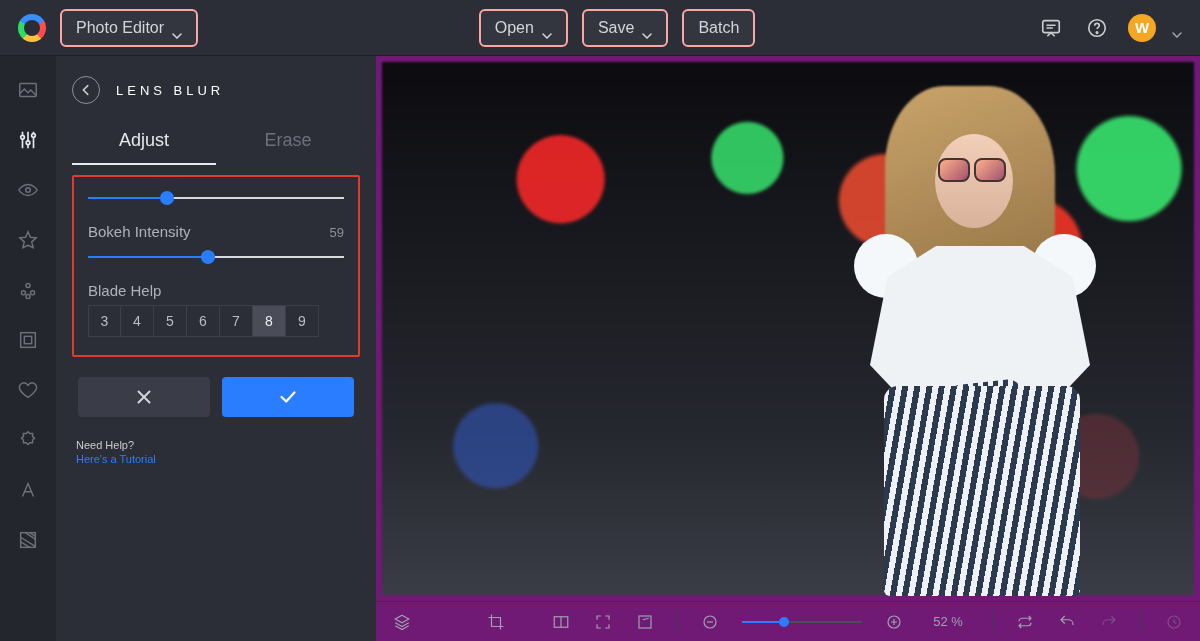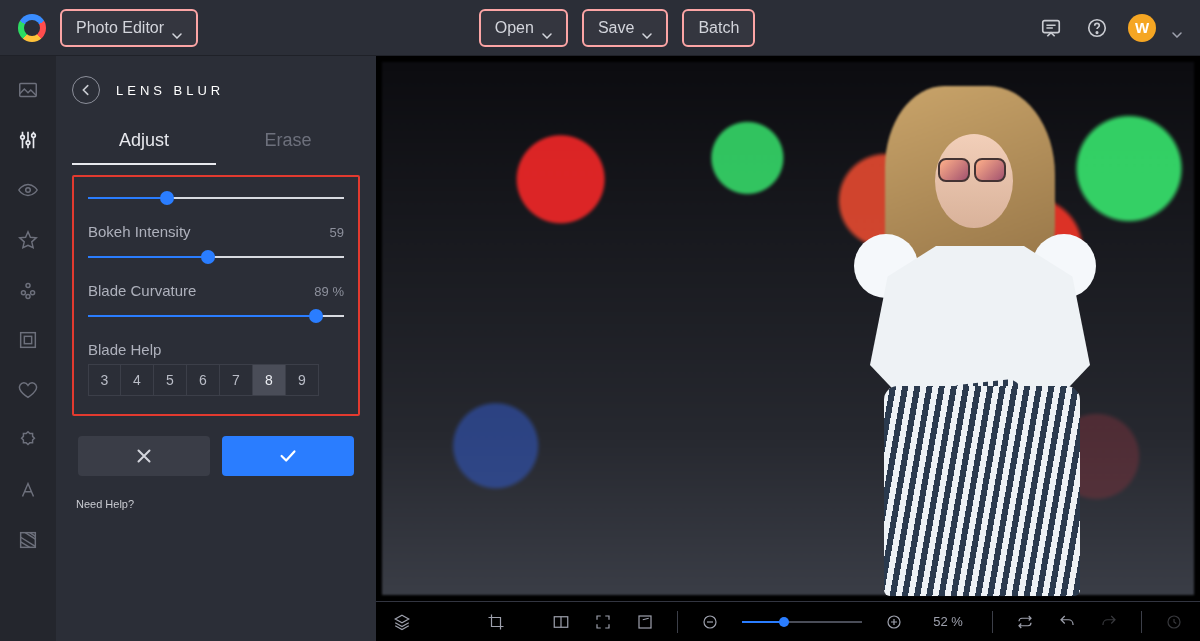--- a/index.html
+++ b/index.html
@@ -112,21 +112,21 @@
   .action-row{display:flex;gap:12px;margin-top:20px;padding:0 6px;}
   .act-btn{flex:1;height:40px;border-radius:4px;display:flex;align-items:center;justify-content:center;cursor:pointer;border:none;}
   .act-cancel{background:#3a3d47;color:#d3d5dc;}
   .act-apply{background:#2a7dff;color:#fff;}
   .act-btn svg{width:22px;height:22px;}
 
   .help{margin-top:22px;padding-left:4px;font-size:11px;}
   .help a{color:#2a7dff;text-decoration:none;display:block;margin-top:2px;}
 
   
-  .canvas-wrap{flex:1;display:flex;flex-direction:column;background:#000000;position:relative;}
+  .canvas-wrap{flex:1;display:flex;flex-direction:column;background:#701a75;position:relative;}
   .canvas{flex:1;position:relative;overflow:hidden;}
   .photo{
     position:absolute;left:6px;right:6px;top:6px;bottom:6px;
     background:
       radial-gradient(circle at 22% 22%, rgba(255,40,40,0.85) 0 42px, transparent 46px),
       radial-gradient(circle at 45% 18%, rgba(60,255,120,0.75) 0 34px, transparent 38px),
       radial-gradient(circle at 92% 20%, rgba(60,255,120,0.8) 0 50px, transparent 55px),
       radial-gradient(circle at 80% 35%, rgba(255,55,40,0.85) 0 48px, transparent 53px),
       radial-gradient(circle at 62% 26%, rgba(255,80,50,0.8) 0 44px, transparent 49px),
       radial-gradient(circle at 14% 72%, rgba(50,90,200,0.55) 0 40px, transparent 45px),
@@ -334,31 +334,20 @@
           <span class="ctrl-label">Bokeh Intensity</span>
           <span class="ctrl-val">59</span>
         </div>
         <div class="slider">
           <div class="track"></div>
           <div class="fill" style="width:47%"></div>
           <div class="thumb" style="left:47%"></div>
         </div>
       </div>
 
-      <div class="ctrl">
-        <div class="ctrl-row">
-          <span class="ctrl-label">Blade Curvature</span>
-          <span class="ctrl-val">89 %</span>
-        </div>
-        <div class="slider">
-          <div class="track"></div>
-          <div class="fill" style="width:89%"></div>
-          <div class="thumb" style="left:89%"></div>
-        </div>
-      </div>
 
       <div class="ctrl" style="margin-bottom:0">
         <div class="ctrl-row" style="margin-bottom:6px">
           <span class="ctrl-label">Blade Help</span>
         </div>
         <div class="blade-row" id="blade-row">
             <div class="blade-cell">3</div>
             <div class="blade-cell">4</div>
             <div class="blade-cell">5</div>
             <div class="blade-cell">6</div>
@@ -377,20 +366,21 @@
       </button>
       <button class="act-btn act-apply">
         <svg viewBox="0 0 24 24" stroke="currentColor" stroke-width="2.4" fill="none">
             <path d="M5 12l5 5L19 7" stroke-linecap="round" stroke-linejoin="round"></path>
           </svg>
       </button>
     </div>
 
     <div class="help">
       <div>Need Help?</div>
+      <a href="#">Here's a Tutorial</a>
     </div>
   </div>
 
   <div class="canvas-wrap">
     <div class="canvas">
       <div class="photo"></div>
       <div class="subject">
         <div class="face"></div>
         <div class="glasses">
             <div class="lens"></div>

